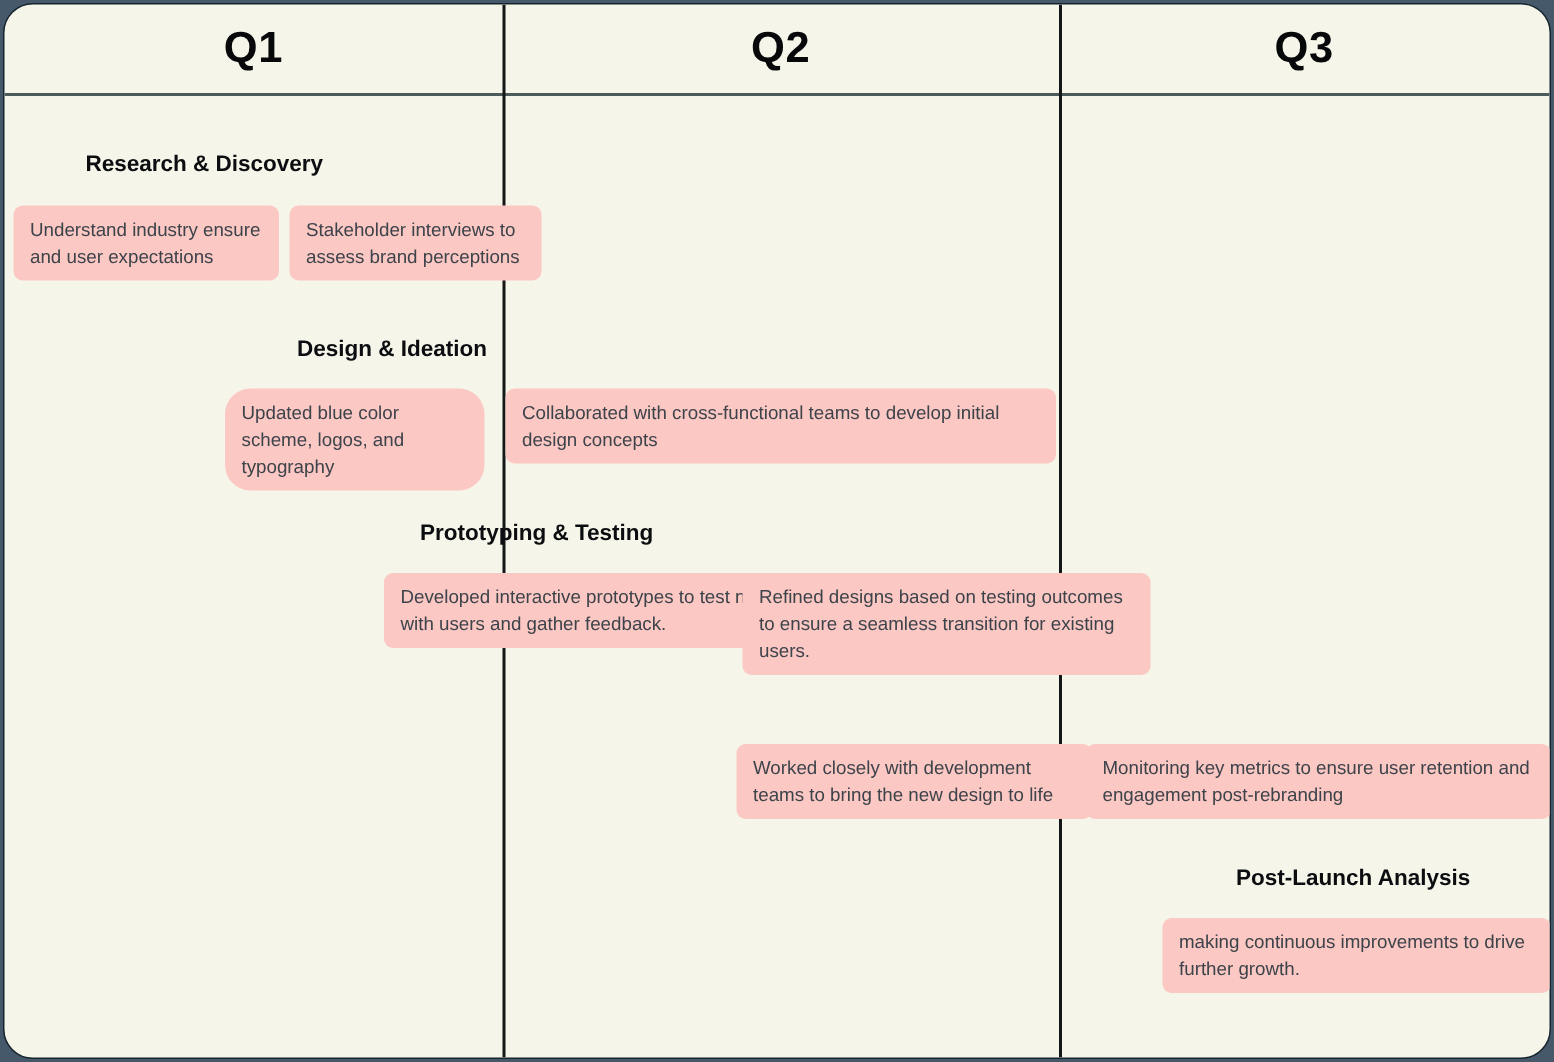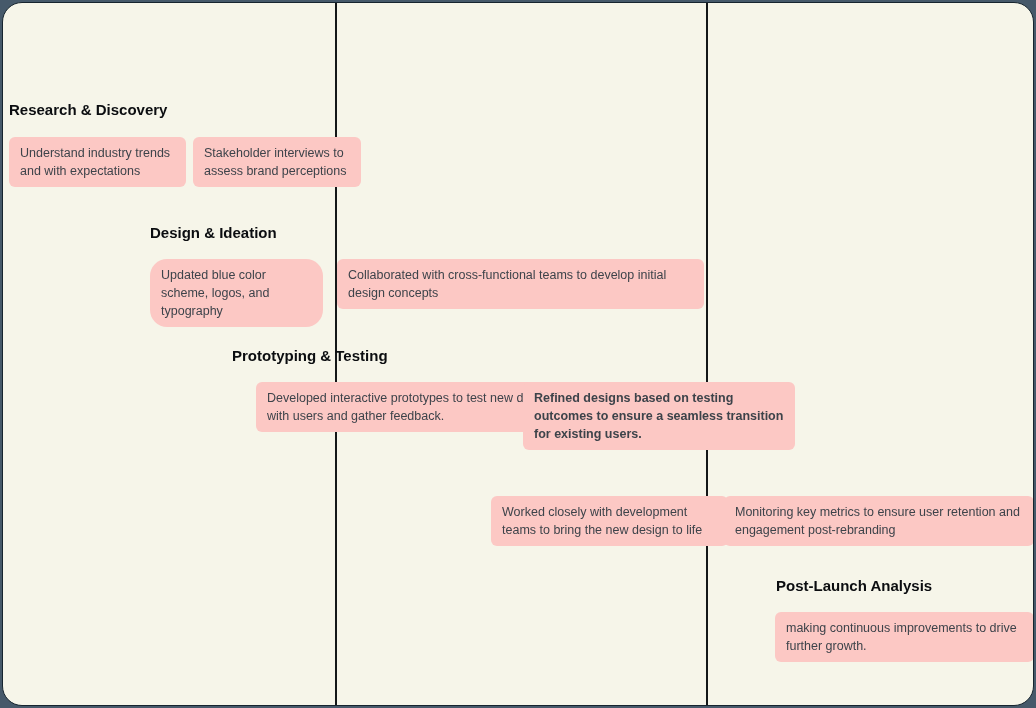--- a/index.html
+++ b/index.html
@@ -46,55 +46,67 @@
     width:2px;background:#141718;
     z-index:1;
   }
   .phase-title{
     position:absolute;
     font-size:15px;font-weight:700;
     color:#0b0d10;
     line-height:20px;
     white-space:nowrap;
     z-index:2;
+    margin-left:48px;
   }
   .card{
     position:absolute;
     box-sizing:border-box;
     background:#fcc8c4;
     border-radius:6px;
     padding:7px 11px;
     font-size:12.5px;
     line-height:18px;
     color:#3d434a;
     min-height:50px;
     z-index:3;
   }
 </style>
 </head>
 <body>
 
 <div class="canvas">
   <div class="board">
 
+    <div class="header-row">
+      <div class="col-header ch-1">
+        <span class="q">Q1</span>
+      </div>
+      <div class="col-header ch-2">
+        <span class="q">Q2</span>
+      </div>
+      <div class="col-header ch-3">
+        <span class="q">Q3</span>
+      </div>
+    </div>
 
     <div class="vdivider" style="left:332px;"></div>
     <div class="vdivider" style="left:703px;"></div>
 
     <div class="phase-title" style="left:6px;top:97px;">Research &amp; Discovery</div>
-    <div class="card" style="left:6px;top:134px;width:177px;">Understand industry trends and with expectations</div>
+    <div class="card" style="left:6px;top:134px;width:177px;">Understand industry ensure and user expectations</div>
     <div class="card" style="left:190px;top:134px;width:168px;">Stakeholder interviews to assess brand perceptions</div>
 
     <div class="phase-title" style="left:147px;top:220px;">Design &amp; Ideation</div>
     <div class="card" style="left:147px;top:256px;width:173px;border-radius:17px;">Updated blue color scheme, logos, and typography</div>
     <div class="card" style="left:334px;top:256px;width:367px;">Collaborated with cross-functional teams to develop initial design concepts</div>
 
     <div class="phase-title" style="left:229px;top:343px;text-align:right;">Prototyping &amp; Testing</div>
     <div class="card" style="left:229px;top:379px;width:333px;margin-left:24px;">Developed interactive prototypes to test new designs with users and gather feedback.</div>
-    <div class="card" style="left:520px;top:379px;width:272px;font-weight:bold;">Refined designs based on testing outcomes to ensure a seamless transition for existing users.</div>
+    <div class="card" style="left:492px;top:379px;width:272px;">Refined designs based on testing outcomes to ensure a seamless transition for existing users.</div>
 
     <div class="card" style="left:475px;top:493px;width:237px;margin-left:13px;">Worked closely with development teams to bring the new design to life</div>
     <div class="card" style="left:721px;top:493px;width:310px;">Monitoring key metrics to ensure user retention and engagement post-rebranding</div>
 
     <div class="phase-title" style="left:773px;top:573px;">Post-Launch Analysis</div>
     <div class="card" style="left:772px;top:609px;width:259px;">making continuous improvements to drive further growth.</div>
 
   </div>
 </div>
 

